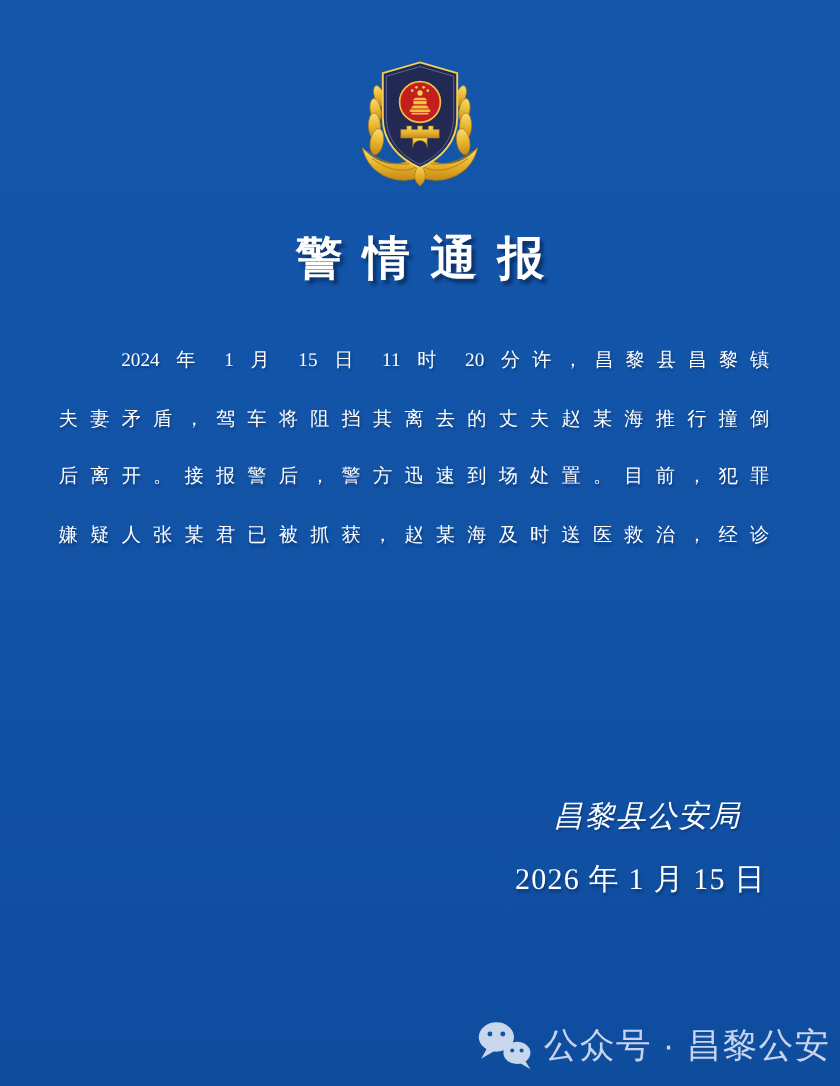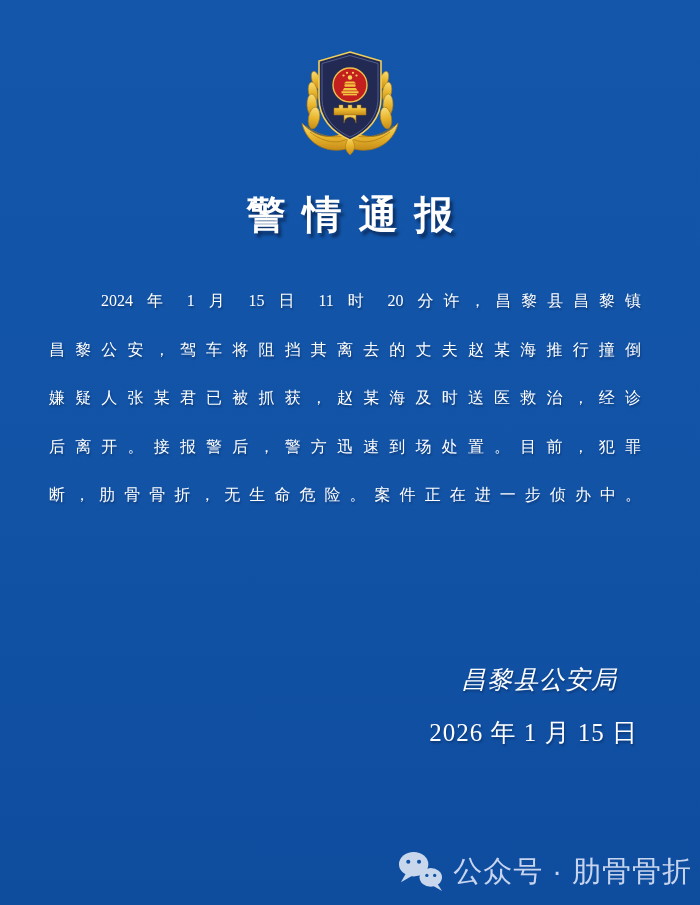--- a/index.html
+++ b/index.html
@@ -141,24 +141,23 @@
 
       <path d="M34 58 h5 v-3 h4 v3 h5 v-3 h4 v3 h5 v-3 h4 v3 h5 v7 H34 Z" fill="url(#gold)" stroke="#a87713" stroke-width="0.5"></path>
       <path d="M44 65 h12 v8 a6 6 0 0 0 -12 0 Z" fill="url(#gold)" stroke="#a87713" stroke-width="0.5"></path>
     </svg>
   </div>
 
   <div class="title">警情通报</div>
 
   <div class="body-text">
     <div class="body-line first">2024 年 1 月 15 日 11 时 20 分许，昌黎县昌黎镇</div>
-    <div class="body-line">昌黎公安，驾车将阻挡其离去的丈夫赵某海推行撞倒</div>
+    <div class="body-line">夫妻矛盾，驾车将阻挡其离去的丈夫赵某海推行撞倒</div>
+    <div class="body-line">后离开。接报警后，警方迅速到场处置。目前，犯罪</div>
     <div class="body-line">嫌疑人张某君已被抓获，赵某海及时送医救治，经诊</div>
-    <div class="body-line">后离开。接报警后，警方迅速到场处置。目前，犯罪</div>
-    <div class="body-line">断，肋骨骨折，无生命危险。案件正在进一步侦办中。</div>
   </div>
 
   <div class="signature">昌黎县公安局</div>
   <div class="date">2026 年 1 月 15 日</div>
 
   <div class="footer">
     <span class="wechat">
       <svg width="47" height="43" viewBox="0 0 48 44" xmlns="http://www.w3.org/2000/svg">
         <g fill="#d9e3f4">
           <ellipse cx="17" cy="14.5" rx="15" ry="12.5"></ellipse>
@@ -167,16 +166,16 @@
           <path d="M41 34 L46 42 L36 36 Z"></path>
         </g>
         <g fill="#1253a6">
           <circle cx="11.5" cy="12" r="2.1"></circle>
           <circle cx="22.5" cy="12" r="2.1"></circle>
           <circle cx="30.5" cy="26" r="1.7"></circle>
           <circle cx="38.5" cy="26" r="1.7"></circle>
         </g>
       </svg>
     </span>
-    <span>公众号 · 肋骨骨折</span>
+    <span>公众号 · 昌黎公安</span>
   </div>
 
 </div>
 
 </body></html>

